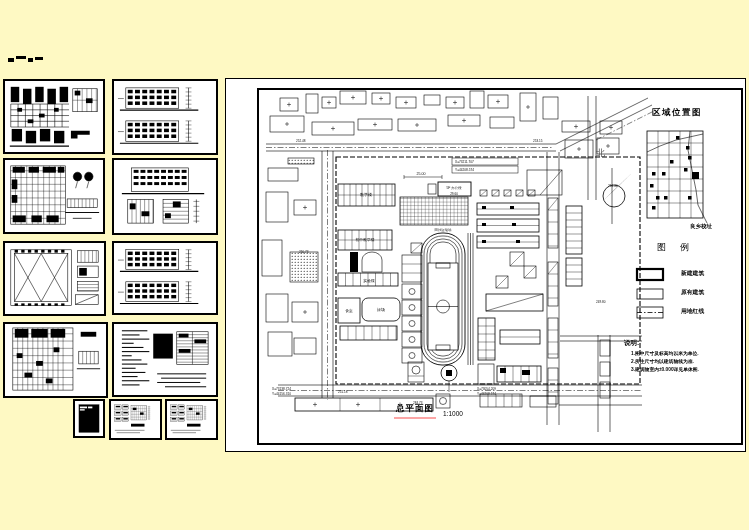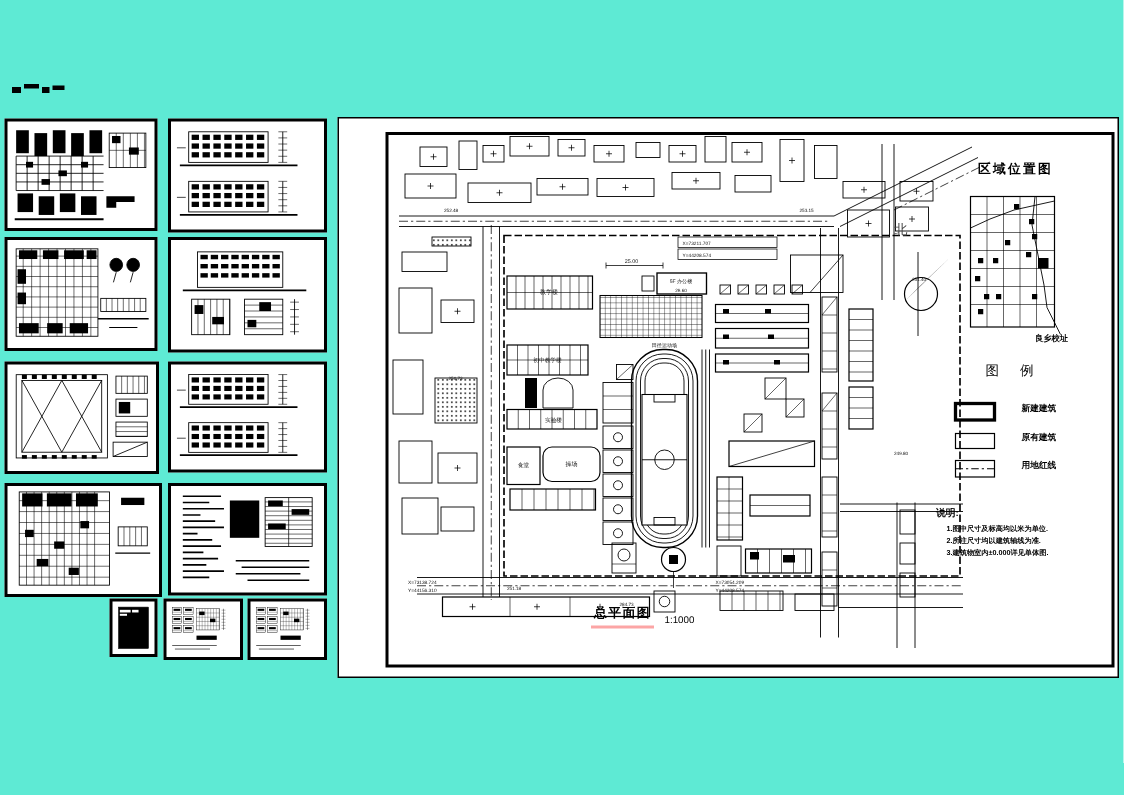--- a/index.html
+++ b/index.html
@@ -1,18 +1,18 @@
 <!DOCTYPE html>
 <html><head>
 <meta charset="utf-8">
 <style>
 *{margin:0;padding:0;box-sizing:border-box}
 html,body{width:749px;height:530px;background:#fff;position:relative;overflow:hidden;
   font-family:"Liberation Sans","DejaVu Sans",sans-serif}
-#canvas{position:absolute;inset:0;background:#5eead4}
+#canvas{position:absolute;inset:0;background:#fef9c3}
 .thumb{position:absolute;border:2px solid #000;background:#fff;padding:2px}
 .thumb svg{width:100%;height:100%;display:block}
 .frame-outer{position:absolute;left:225px;top:78px;width:521px;height:374px;border:1px solid #000;background:#fff}
 .frame-inner{position:absolute;left:257px;top:88px;width:486px;height:357px;border:2.5px solid #000}
 #site-plan{position:absolute;left:258px;top:89px;width:484px;height:355px}
 text{font-family:"Liberation Sans","DejaVu Sans",sans-serif;fill:#111}
 .t{position:absolute;color:#000;white-space:nowrap;line-height:1}
 #caption{position:absolute;left:394px;top:403px;display:flex;align-items:flex-end;gap:7px}
 #caption .capt{font-size:8.5px;font-weight:bold;border-bottom:2px solid #fca5a5;padding:0 2px 2px;letter-spacing:1px}
 #caption .scale{font-size:6.5px;padding-bottom:2px}

